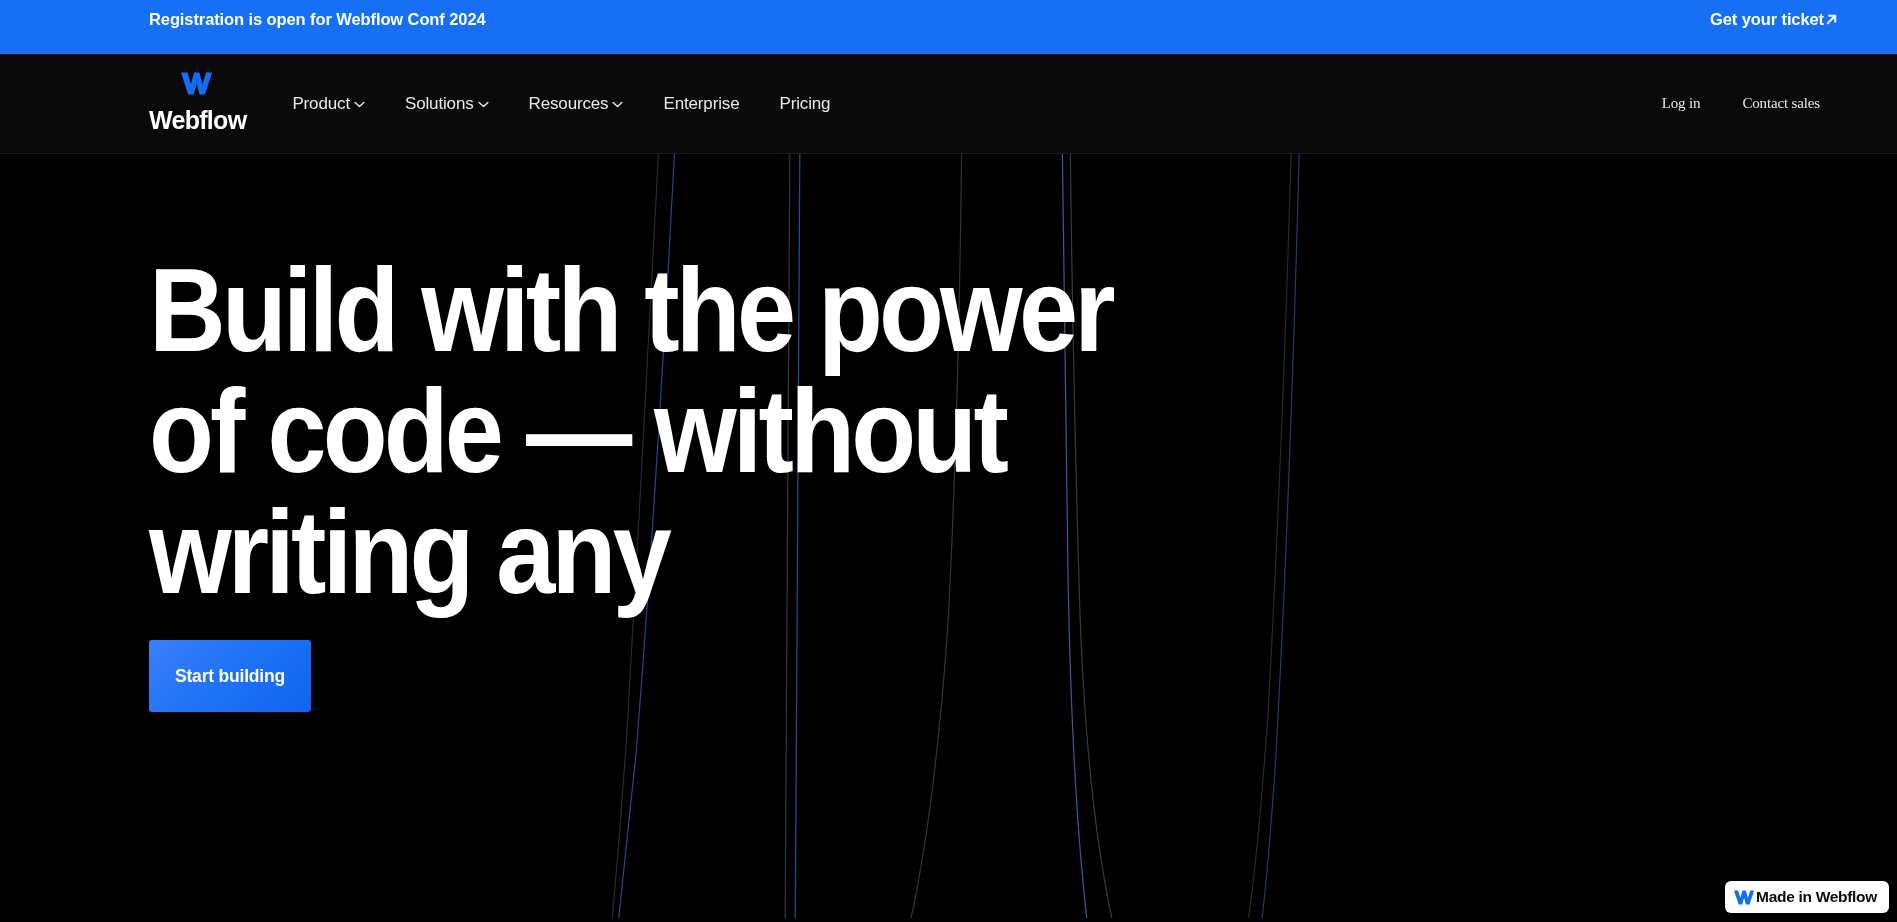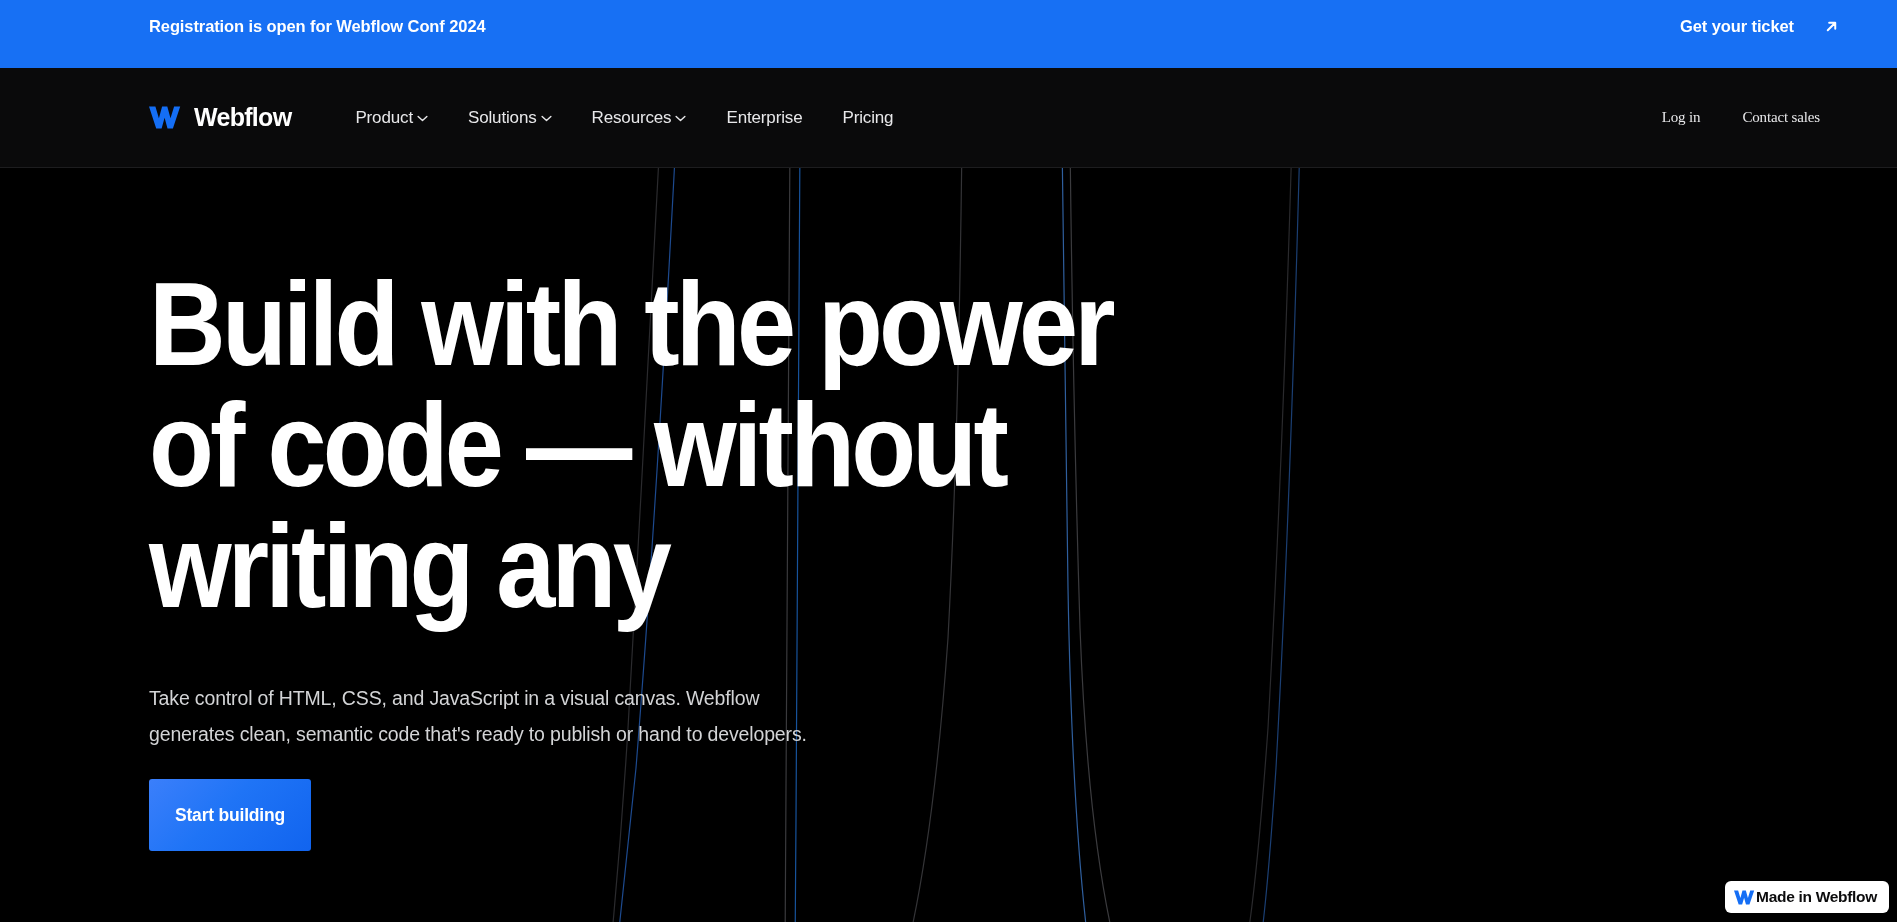--- a/index.html
+++ b/index.html
@@ -8,47 +8,47 @@
     width:1897px; height:922px;
     background:#000;
     font-family:"Liberation Sans", sans-serif;
     overflow:hidden;
   }
   .page { position:relative; width:1897px; height:922px; background:#000; overflow:hidden; }
 
   
   .banner {
     position:relative; z-index:30;
-    height:68px; width:100%;
+    height:54px; width:100%;
     background:#1770f4;
     display:flex; align-items:center;
     padding:0 56px 16px 149px;
   }
   .banner-text {
     color:#ffffff; font-size:16.5px; font-weight:600;
     letter-spacing:-0.1px; white-space:nowrap;
   }
   .banner-cta {
-    margin-left:auto; display:flex; align-items:center; gap:30px;
+    margin-left:auto; display:flex; align-items:center; gap:0;
     color:#fff; font-size:16.5px; font-weight:700; letter-spacing:-0.1px;
     cursor:pointer; white-space:nowrap; padding-right:2px;
   }
   .arrow-ne { display:block; width:15px; height:15px; }
 
   
   .nav {
     position:relative; z-index:30;
     height:100px; width:100%;
     background:#0a0a0b;
     border-bottom:1px solid #1d1d1f;
     display:flex; align-items:center;
     padding:0 56px 0 149px;
   }
   .nav-left { display:flex; align-items:center; }
-  .logo-link { display:flex; align-items:center; gap:11px; cursor:pointer; margin-right:44px; }
+  .logo-link { display:flex; align-items:center; gap:11px; cursor:pointer; margin-right:26px;flex-direction:column; }
   .logo-mark { display:block; width:34px; height:23px; }
   .logo-word { color:#fff; font-size:25px; font-weight:700; letter-spacing:-0.7px; }
 
   .nav-items { display:flex; align-items:center; }
   .nav-item {
     display:flex; align-items:center; gap:4px;
     color:#e8e8ea; font-size:17px; font-weight:400; letter-spacing:-0.15px;
     padding:10px 20px; cursor:pointer; white-space:nowrap;
   }
   .chev { display:block; width:11px; height:7px; margin-top:2px; }
@@ -201,24 +201,20 @@
       </g>
     </svg>
 
     <div class="hero-inner">
       <h1 class="hero-title">
         <span class="ln">Build with the power</span>
         <span class="ln">of code — without</span>
         <span class="ln">writing any</span>
       </h1>
 
-      <p class="hero-sub">
-        <span class="ln">Take control of HTML, CSS, and JavaScript in a visual canvas. Webflow</span>
-        <span class="ln">generates clean, semantic code that's ready to publish or hand to developers.</span>
-      </p>
 
       <button class="btn-start">Start building</button>
     </div>
   </div>
 
   <a class="made-badge">
     <svg class="mark" viewBox="0 0 34 23">
       <path d="M0 0.6 L6.4 0.6 L9.9 12.2 L13.1 0.6 L18.3 0.6 L21.5 12.2 L25.1 0.6 L31.2 0.6 L23.9 22.4 L18.5 22.4 L15.6 11.7 L12.6 22.4 L7.2 22.4 Z" fill="#146ef5"></path>
     </svg>
     <span class="txt">Made in Webflow</span>

